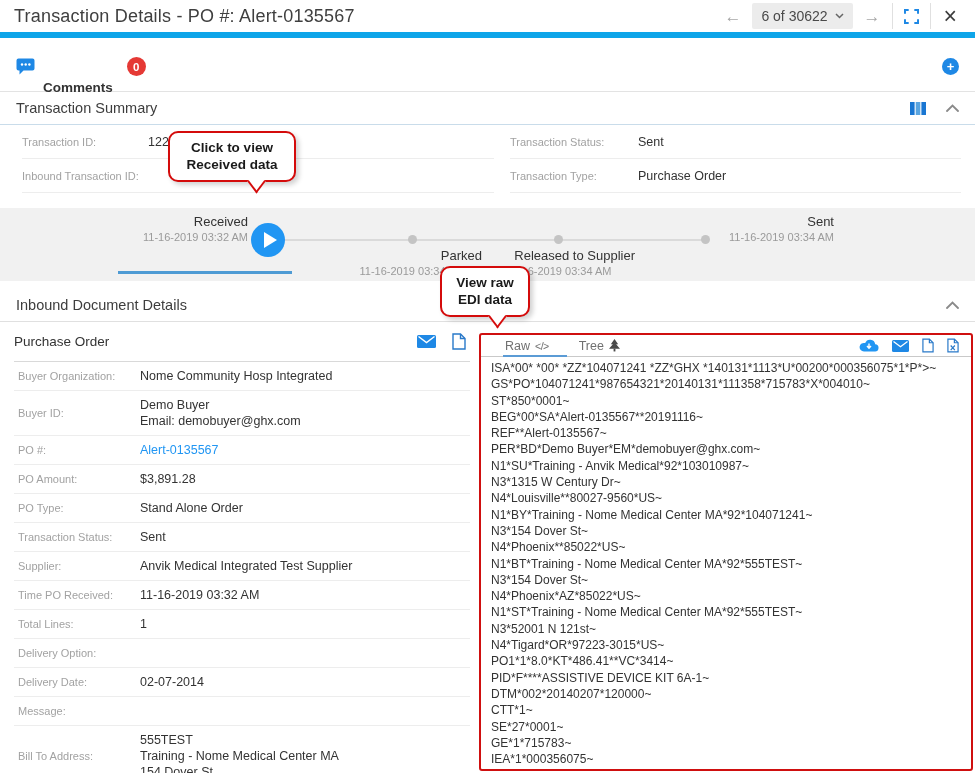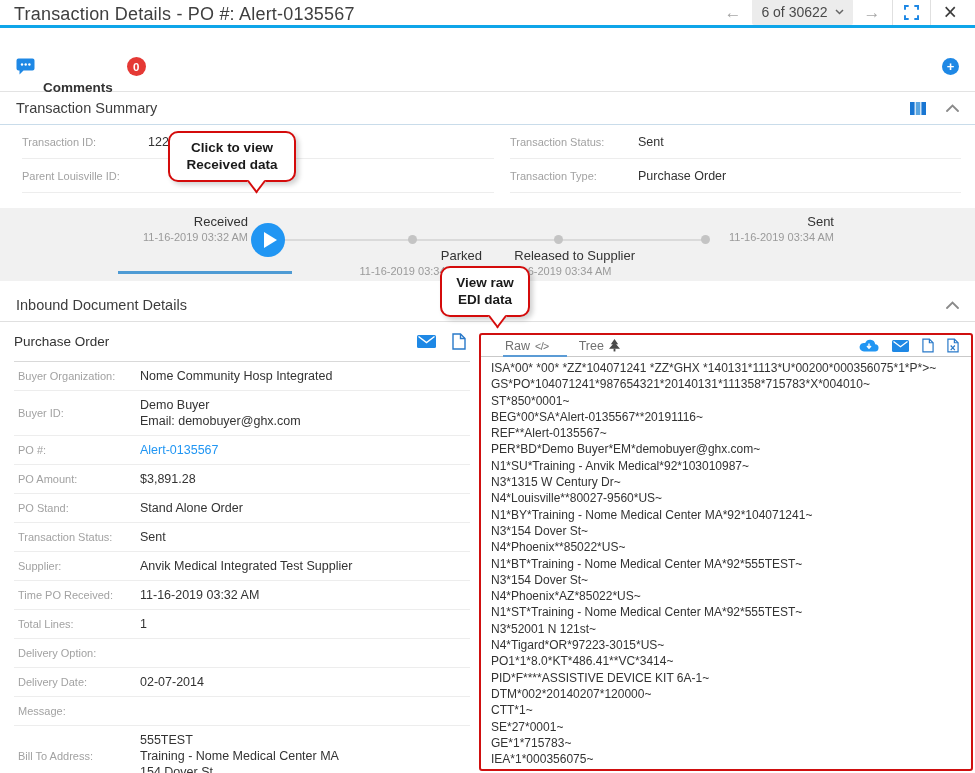--- a/index.html
+++ b/index.html
@@ -1,22 +1,22 @@
 <!DOCTYPE html>
 <html><head>
 <meta charset="utf-8">
 <style>
   * { margin:0; padding:0; box-sizing:border-box; }
   html,body { width:975px; height:773px; }
   body { font-family:"Liberation Sans","DejaVu Sans",sans-serif; background:#fff; color:#333; overflow:hidden; }
   .app { position:relative; width:975px; height:773px; background:#fff; overflow:hidden; }
 
   
-  .hdr { position:absolute; top:0; left:0; right:0; height:28px; display:flex; align-items:flex-end;
-         padding:0 16px 0 14px; border-bottom:3px solid #0ea5e9; background:#fff; }
+  .hdr { position:absolute; top:0; left:0; right:0; height:38px; display:flex; align-items:center;
+         padding:0 16px 0 14px; border-bottom:6px solid #0ea5e9; background:#fff; }
   .hdr h1 { font-size:18px; font-weight:400; color:#3f3f3f; letter-spacing:.2px; }
   .hdr-controls { margin-left:auto; display:flex; align-items:center; gap:11px; }
   .nav-arrow { font-size:17px; color:#a6a6a6; cursor:pointer; line-height:1; }
   .pager { display:flex; align-items:center; gap:7px; background:#ececec; border-radius:2px;
            padding:5px 9px; font-size:14px; color:#4a4a4a; cursor:pointer; }
   .vdiv { width:1px; height:26px; background:#e0e0e0; }
   .close-x { font-size:23px; color:#3c3c3c; line-height:1; cursor:pointer; padding:0 2px; }
 
   
   .comments { position:absolute; top:42px; left:0; right:0; height:50px; display:flex; align-items:center;
@@ -162,21 +162,21 @@
     </div>
   </div>
 
   <div class="sum-fields">
     <div class="sum-col-l">
       <div class="srow">
         <span class="flabel">Transaction ID:</span>
         <span class="fvalue">1228</span>
       </div>
       <div class="srow">
-        <span class="flabel">Parent Louisville ID:</span>
+        <span class="flabel">Inbound Transaction ID:</span>
         <span class="fvalue"></span>
       </div>
     </div>
     <div class="sum-col-r">
       <div class="srow">
         <span class="flabel" style="width:128px">Transaction Status:</span>
         <span class="fvalue">Sent</span>
       </div>
       <div class="srow">
         <span class="flabel" style="width:128px">Transaction Type:</span>
@@ -262,21 +262,21 @@
         </div>
 
         <div class="prow">
           <span class="flabel">PO Amount:</span>
           <span class="pvalue">
             <div>$3,891.28</div>
           </span>
         </div>
 
         <div class="prow">
-          <span class="flabel">PO Stand:</span>
+          <span class="flabel">PO Type:</span>
           <span class="pvalue">
             <div>Stand Alone Order</div>
           </span>
         </div>
 
         <div class="prow">
           <span class="flabel">Transaction Status:</span>
           <span class="pvalue">
             <div>Sent</div>
           </span>

